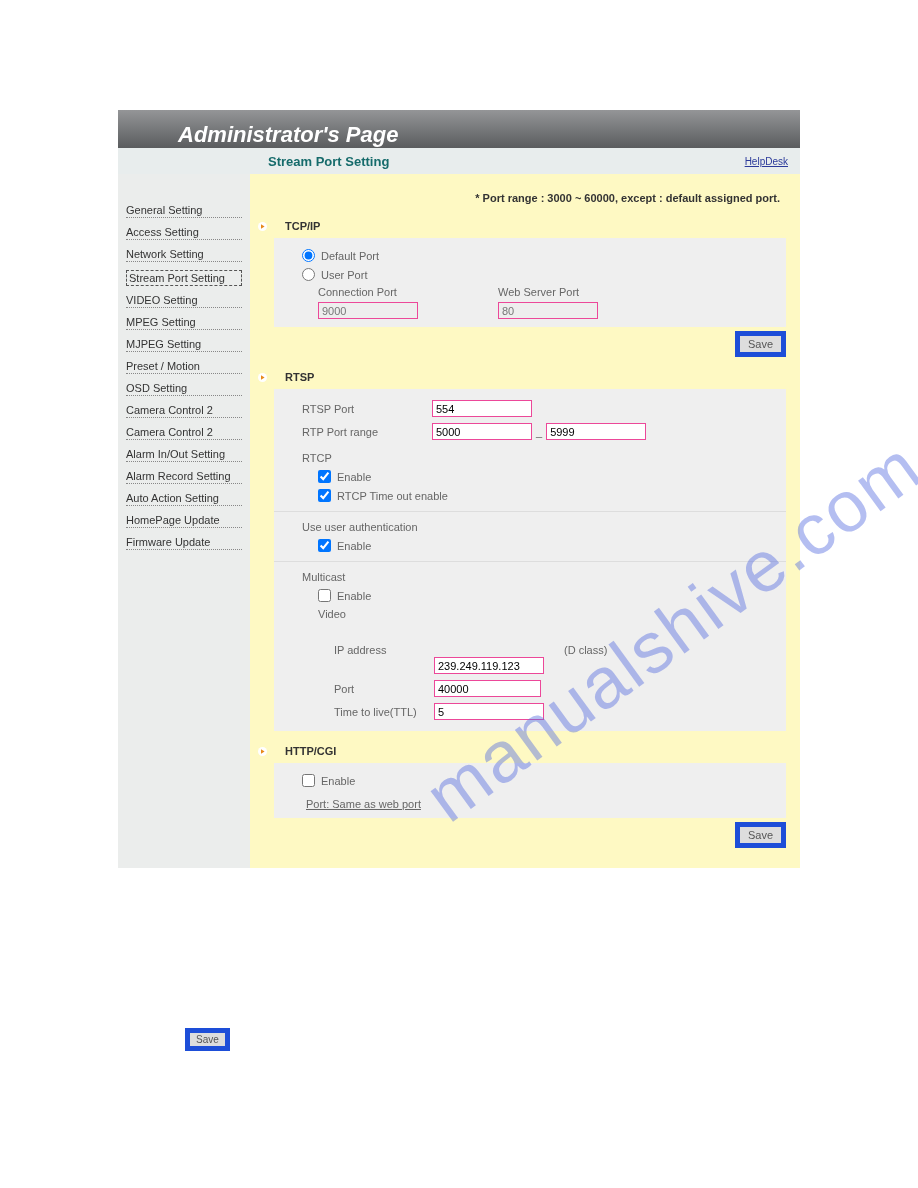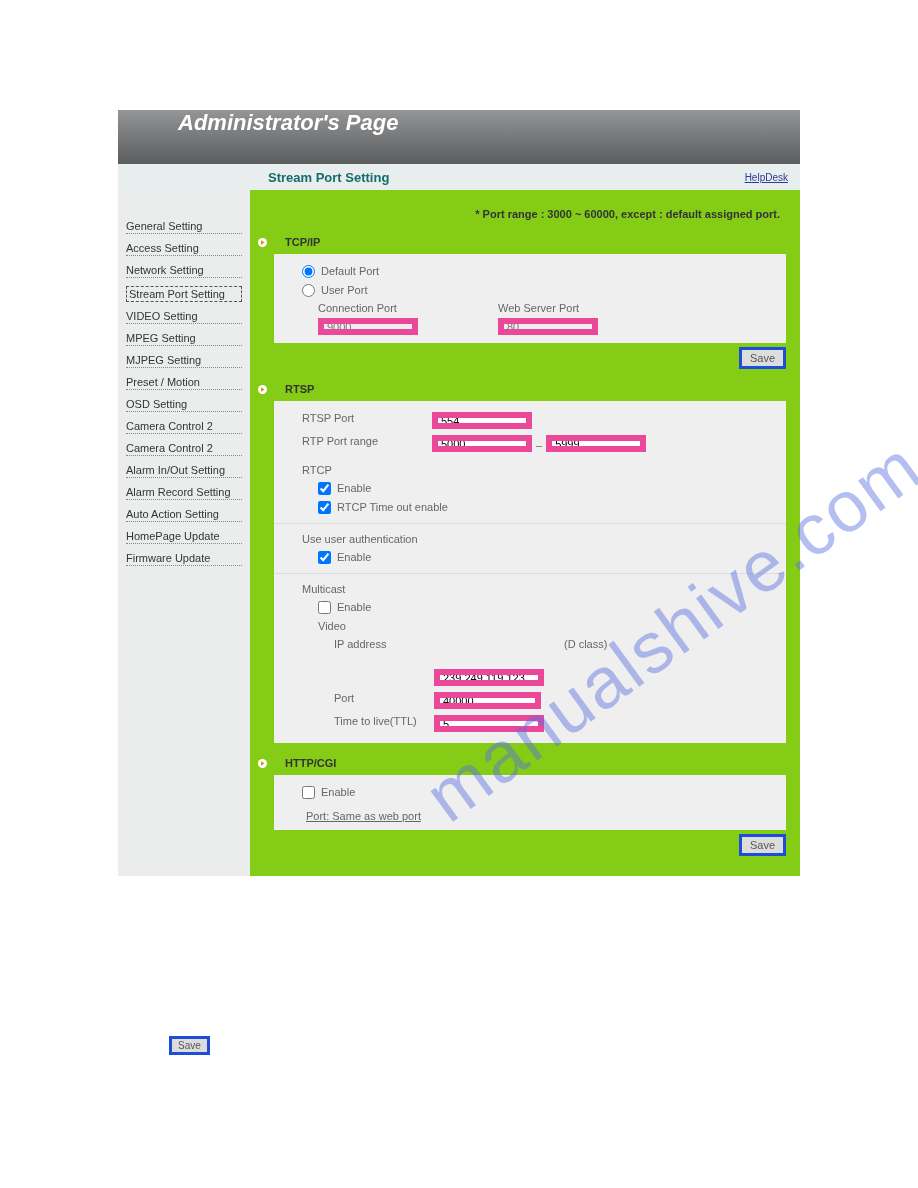--- a/index.html
+++ b/index.html
@@ -1,49 +1,49 @@
 <!DOCTYPE html>
 <html><head>
 <meta charset="utf-8">
 <style>
   * { box-sizing: border-box; margin: 0; padding: 0; }
   body { font-family: Arial, sans-serif; font-size: 11px; background: #fff; color: #333; }
   .page { width: 918px; margin: 0; padding: 0; }
   .container { margin: 110px 118px 0 118px; width: 682px; }
-  .header { height: 54px; background: linear-gradient(180deg, #949597 0%, #5a5c5e 100%); display: flex; align-items: flex-start; padding-left: 60px; position: relative; }
+  .header { height: 38px; background: linear-gradient(180deg, #949597 0%, #5a5c5e 100%); display: flex; align-items: flex-end; padding-left: 60px; position: relative; }
   .header-title { color: #fff; font-size: 22px; font-weight: bold; font-style: italic; }
   .sub-header { background: #e8eded; height: 26px; display: flex; align-items: center; padding-left: 150px; padding-right: 12px; justify-content: space-between; }
   .sub-title { color: #166b6b; font-size: 13px; font-weight: bold; }
   .helpdesk { color: #2b3a9a; font-size: 10px; text-decoration: underline; }
   .content-wrap { display: flex; }
   .sidebar { width: 132px; background: #ebedec; padding: 30px 8px 60px 8px; min-height: 640px; }
   .sidebar-item { display: block; margin-bottom: 8px; color: #333; text-decoration: none; font-size: 11px; border-bottom: 1px dotted #888; padding-bottom: 1px; }
   .sidebar-item.active { border: 1px dashed #555; border-bottom: 1px dashed #555; padding: 1px 2px; }
-  .main { flex: 1; background: #84cc16; padding: 10px 0 10px 0; }
+  .main { flex: 1; background: #fef9c3; padding: 10px 0 10px 0; }
   .port-range-note { font-size: 11px; font-weight: bold; color: #333; text-align: right; padding: 8px 20px 12px 0; }
   .section { padding: 0 0 10px 0; }
   .section-head { display: flex; align-items: center; gap: 18px; padding: 4px 0 6px 8px; }
   .bullet { width: 9px; height: 9px; display: inline-block; }
   .bullet svg { display: block; }
   .section-title { color: #333; font-size: 11px; font-weight: bold; }
   .panel { background: #efefef; margin: 0 14px 0 24px; padding: 8px 10px; }
-  .row { display: flex; padding: 3px 0; }
+  .row { display: flex; align-items: center; padding: 3px 0; }
   .indent1 { padding-left: 18px; }
   .indent2 { padding-left: 34px; }
   .indent3 { padding-left: 50px; }
   .radio { margin-right: 6px; }
   .checkbox { margin-right: 6px; }
   .label { color: #666; font-size: 11px; }
   .field-label { color: #666; font-size: 11px; width: 130px; display: inline-block; }
   .cols { display: flex; gap: 80px; padding-left: 34px; margin-top: 2px; }
   .col { display: flex; flex-direction: column; gap: 4px; }
-  input.text { border: 6px solid #ec4899; height: 17px; font-size: 11px; padding: 0 3px; width: 100px; background: #fff; }
+  input.text { border: 1px solid #ec4899; height: 17px; font-size: 11px; padding: 0 3px; width: 100px; background: #fff; }
   input.text.readonly { background: #eee; color: #777; }
   .save-row { text-align: right; padding: 4px 14px 0 0; }
-  .btn { background: #ddd; border: 3px solid #1d4ed8; color: #555; font-size: 11px; padding: 2px 8px; cursor: pointer; margin-left: 4px; }
+  .btn { background: #ddd; border: 5px solid #1d4ed8; color: #555; font-size: 11px; padding: 2px 8px; cursor: pointer; margin-left: 20px; }
   .divider { height: 1px; background: #fff; margin: 6px -10px; border-top: 1px solid #ddd; }
   .ttl-label { width: 100px; }
   .bottom-save-lonely { margin-left: 165px; margin-top: 160px; }
   .watermark { position: absolute; pointer-events: none; font-size: 72px; color: rgba(88,110,224,0.45); font-weight: 400; transform: rotate(-36deg); top: 480px; left: 260px; letter-spacing: 2px; font-family: Arial, sans-serif; }
   .sep-label { margin: 0 4px; color: #666; }
   .note-small { color: #666; font-size: 11px; margin-left: 20px; }
   .port-same-note { padding: 8px 0 0 22px; color: #666; text-decoration: underline; }
 </style>
 </head>
 <body>

